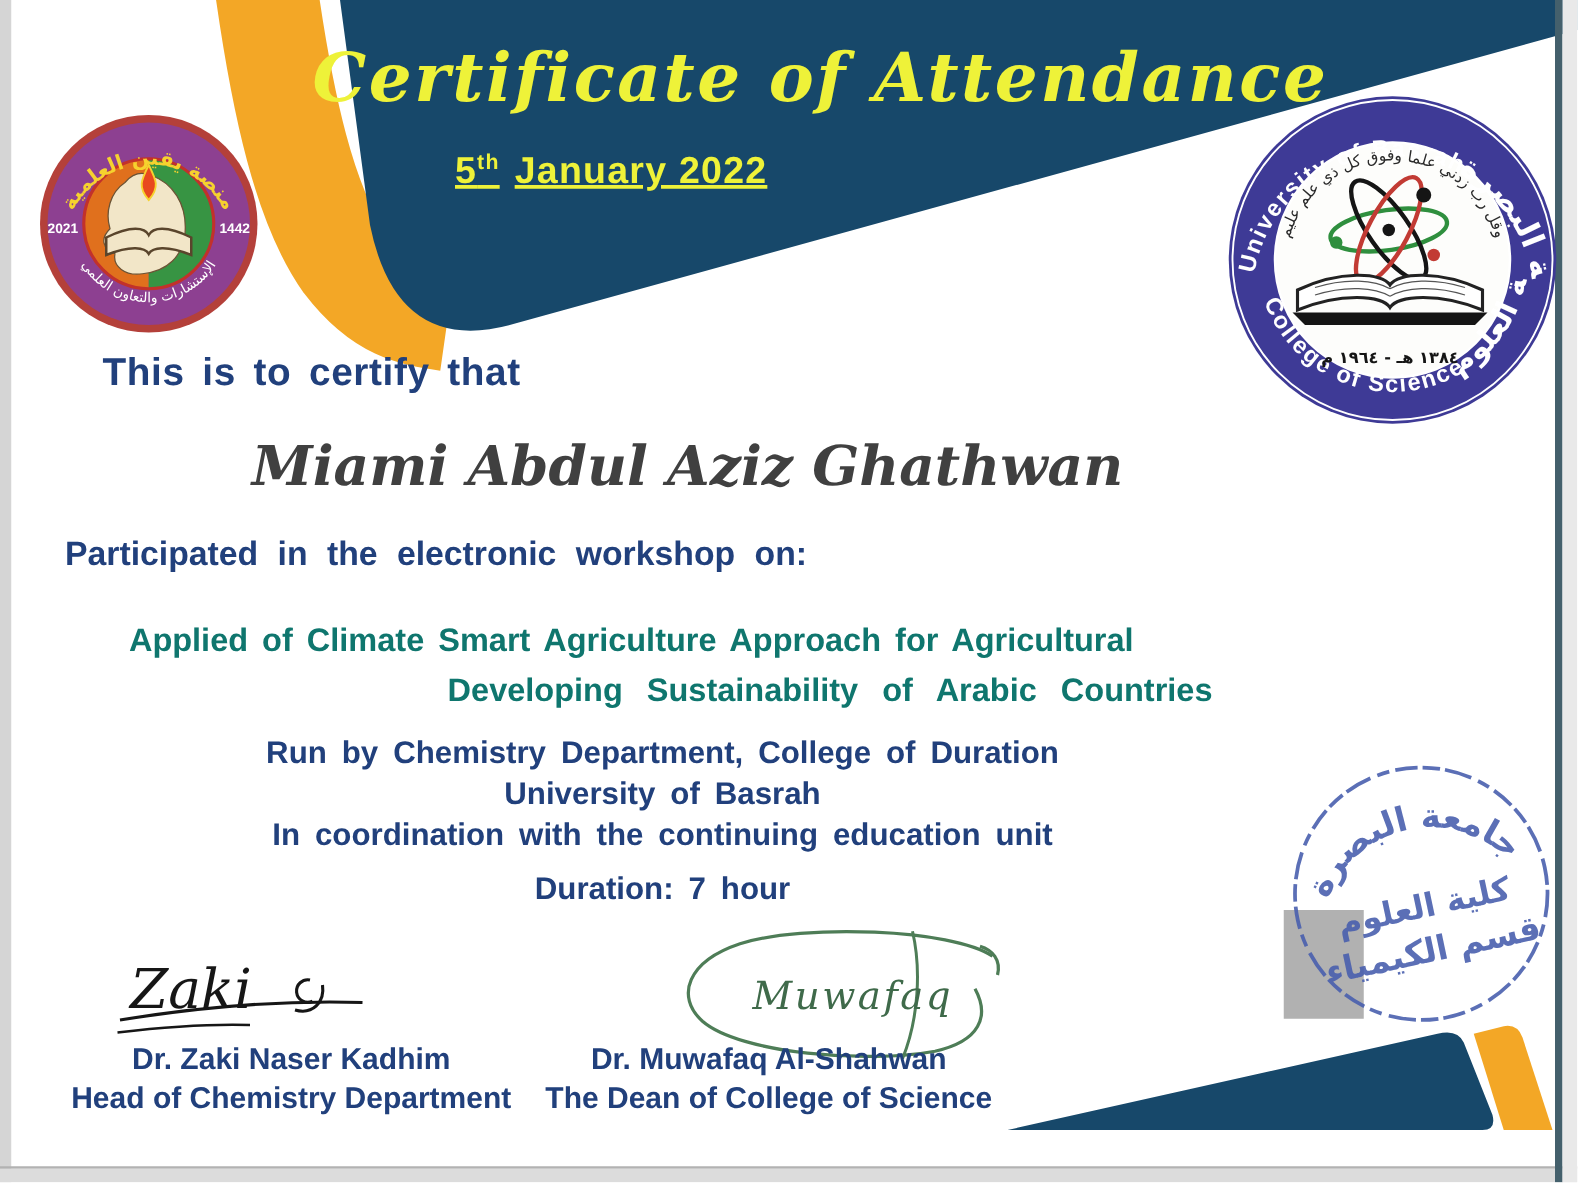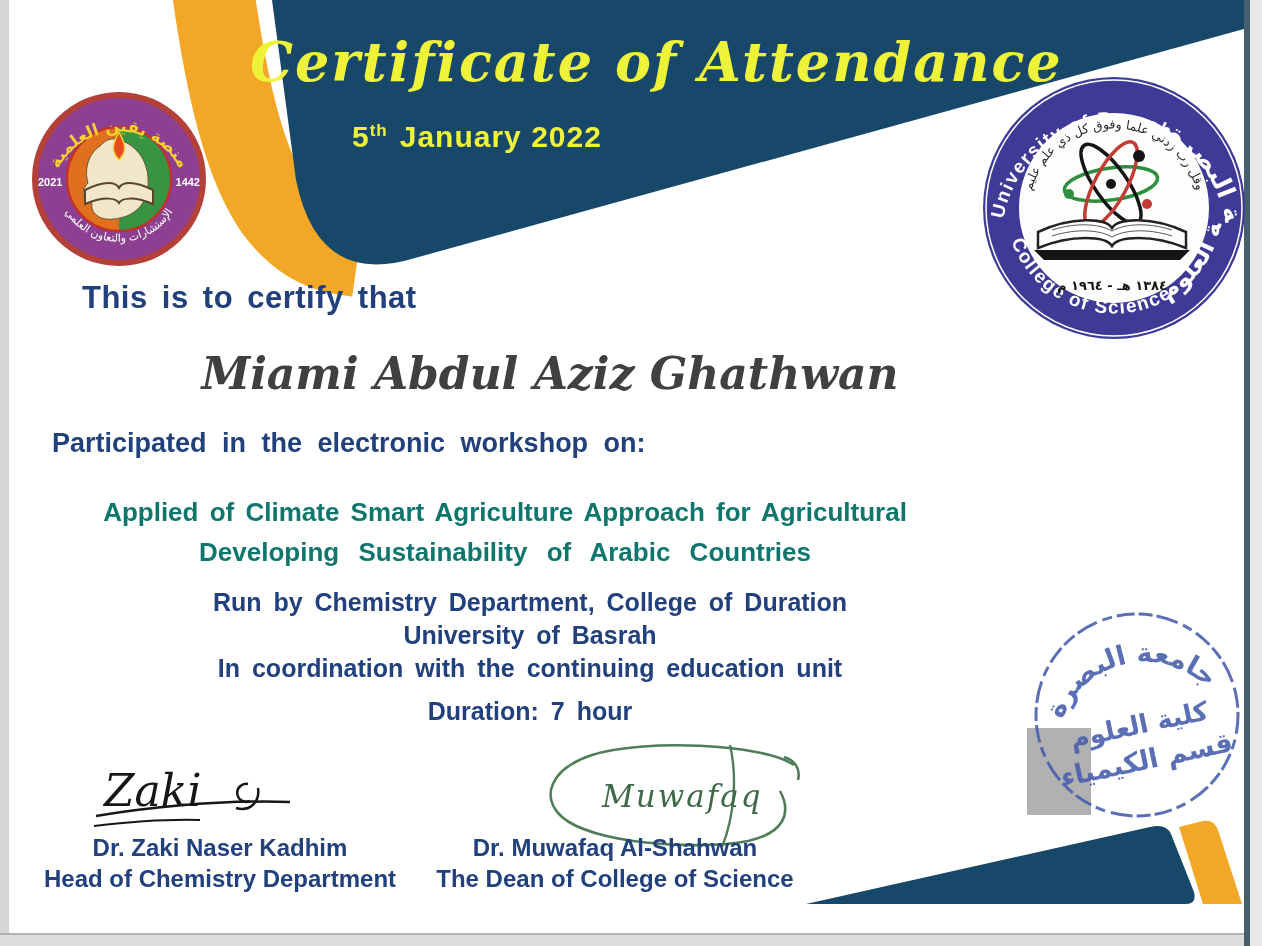--- a/index.html
+++ b/index.html
@@ -19,21 +19,21 @@
   .banner-date .rest{margin-left:12px;}
   .navy{color:#21407c;font-weight:bold;}
   .certify-line{font-size:31px;letter-spacing:.5px;word-spacing:5px;white-space:nowrap;}
   .name-script{
     font-family:"DejaVu Serif",serif;font-style:italic;font-weight:bold;
     font-size:44px;color:#404040;text-align:center;white-space:nowrap;
   }
   .participated{font-size:27px;word-spacing:8px;white-space:nowrap;}
   .workshop{color:#0f766e;font-weight:bold;font-size:26px;line-height:40px;text-align:center;}
   .workshop .l1{word-spacing:4px;}
-  .workshop .l2{word-spacing:12px;}
+  .workshop .l2{word-spacing:12px;text-align:right;}
   .details{font-size:25px;line-height:33px;text-align:center;word-spacing:5px;}
   .details .duration{margin-top:10px;}
   .sig-block{font-size:24px;line-height:31px;text-align:center;white-space:nowrap;}
   .artifact{position:absolute;left:1027px;top:728px;width:64px;height:87px;
             background:#9b9b9b;opacity:.78;}
   .seal-band-text{fill:#ffffff;font-weight:bold;}
   .ar{font-family:"DejaVu Sans",sans-serif;}
   .en-seal{font-family:"Liberation Sans",sans-serif;letter-spacing:1.5px;}
 </style>
 </head>
@@ -52,21 +52,21 @@
     <path d="M 1179 827 L 1203 821 Q 1214 819 1218 830 L 1242 904 L 1203 904 Z" fill="#f3a726"></path>
 
     <rect x="0" y="0" width="9" height="946" fill="#d5d5d5"></rect>
     <rect x="0" y="933" width="1262" height="2" fill="#b2b2b2"></rect>
     <rect x="0" y="935" width="1262" height="11" fill="#dcdcdc"></rect>
     <rect x="1244" y="0" width="6" height="946" fill="#44606c"></rect>
     <rect x="1250" y="0" width="12" height="946" fill="#e9e9e9"></rect>
   </svg>
 
   <div class="abs title-script" style="left:250px;top:30px;width:660px;">Certificate of Attendance</div>
-  <div class="abs banner-date" style="left:352px;top:120px;">
+  <div class="abs banner-date" style="left:364px;top:120px;text-decoration:underline;">
     <span>5</span><sup>th</sup><span class="rest">January 2022</span>
   </div>
 
   <svg class="abs" style="left:30px;top:90px;" width="178" height="178" viewBox="0 0 178 178" xmlns="http://www.w3.org/2000/svg">
     <circle cx="89" cy="89" r="87" fill="#b4403a"></circle>
     <circle cx="89" cy="89" r="81" fill="#8d4091"></circle>
     <path id="logoTopArc" d="M 22 98 A 68 68 0 0 1 156 98" fill="none"></path>
     <path id="logoBottomArc" d="M 27 100 A 63 63 0 0 0 151 100" fill="none"></path>
     <path d="M 89 37 A 52 52 0 0 0 89 141 Z" fill="#e0701d"></path>
     <path d="M 89 37 A 52 52 0 0 1 89 141 Z" fill="#379443"></path>
@@ -164,21 +164,21 @@
     <path d="M 170 42 a 9 9 0 1 0 2 17 M 180 46 C 182 60 172 70 158 66" fill="none" stroke="#161616" stroke-width="2.5"></path>
   </svg>
 
   <svg class="abs" style="left:522px;top:735px;" width="290" height="115" viewBox="0 0 290 115" xmlns="http://www.w3.org/2000/svg">
     <path d="M 272 30 C 240 8 120 4 70 20 C 28 34 18 62 40 82 C 70 108 172 116 226 106 C 262 98 270 78 258 56" fill="none" stroke="#4e7d57" stroke-width="2.6"></path>
     <path d="M 262 22 C 272 25 279 33 276 45" fill="none" stroke="#4e7d57" stroke-width="2.6"></path>
     <path d="M 208 10 C 215 40 213 80 200 112" fill="none" stroke="#4e7d57" stroke-width="2.4"></path>
     <text x="80" y="72" font-size="31" font-style="italic" fill="#3f6a4a" letter-spacing="2" font-family="DejaVu Serif, serif">Muwafaq</text>
   </svg>
 
-  <div class="abs navy sig-block" style="left:35px;top:832px;width:370px;text-align:center;">
+  <div class="abs navy sig-block" style="left:48px;top:832px;width:370px;text-align:center;">
     <div>Dr. Zaki Naser Kadhim</div>
     <div>Head of Chemistry Department</div>
   </div>
   <div class="abs navy sig-block" style="left:420px;top:832px;width:390px;">
     <div>Dr. Muwafaq Al-Shahwan</div>
     <div>The Dean of College of Science</div>
   </div>
 
 </div>
 

